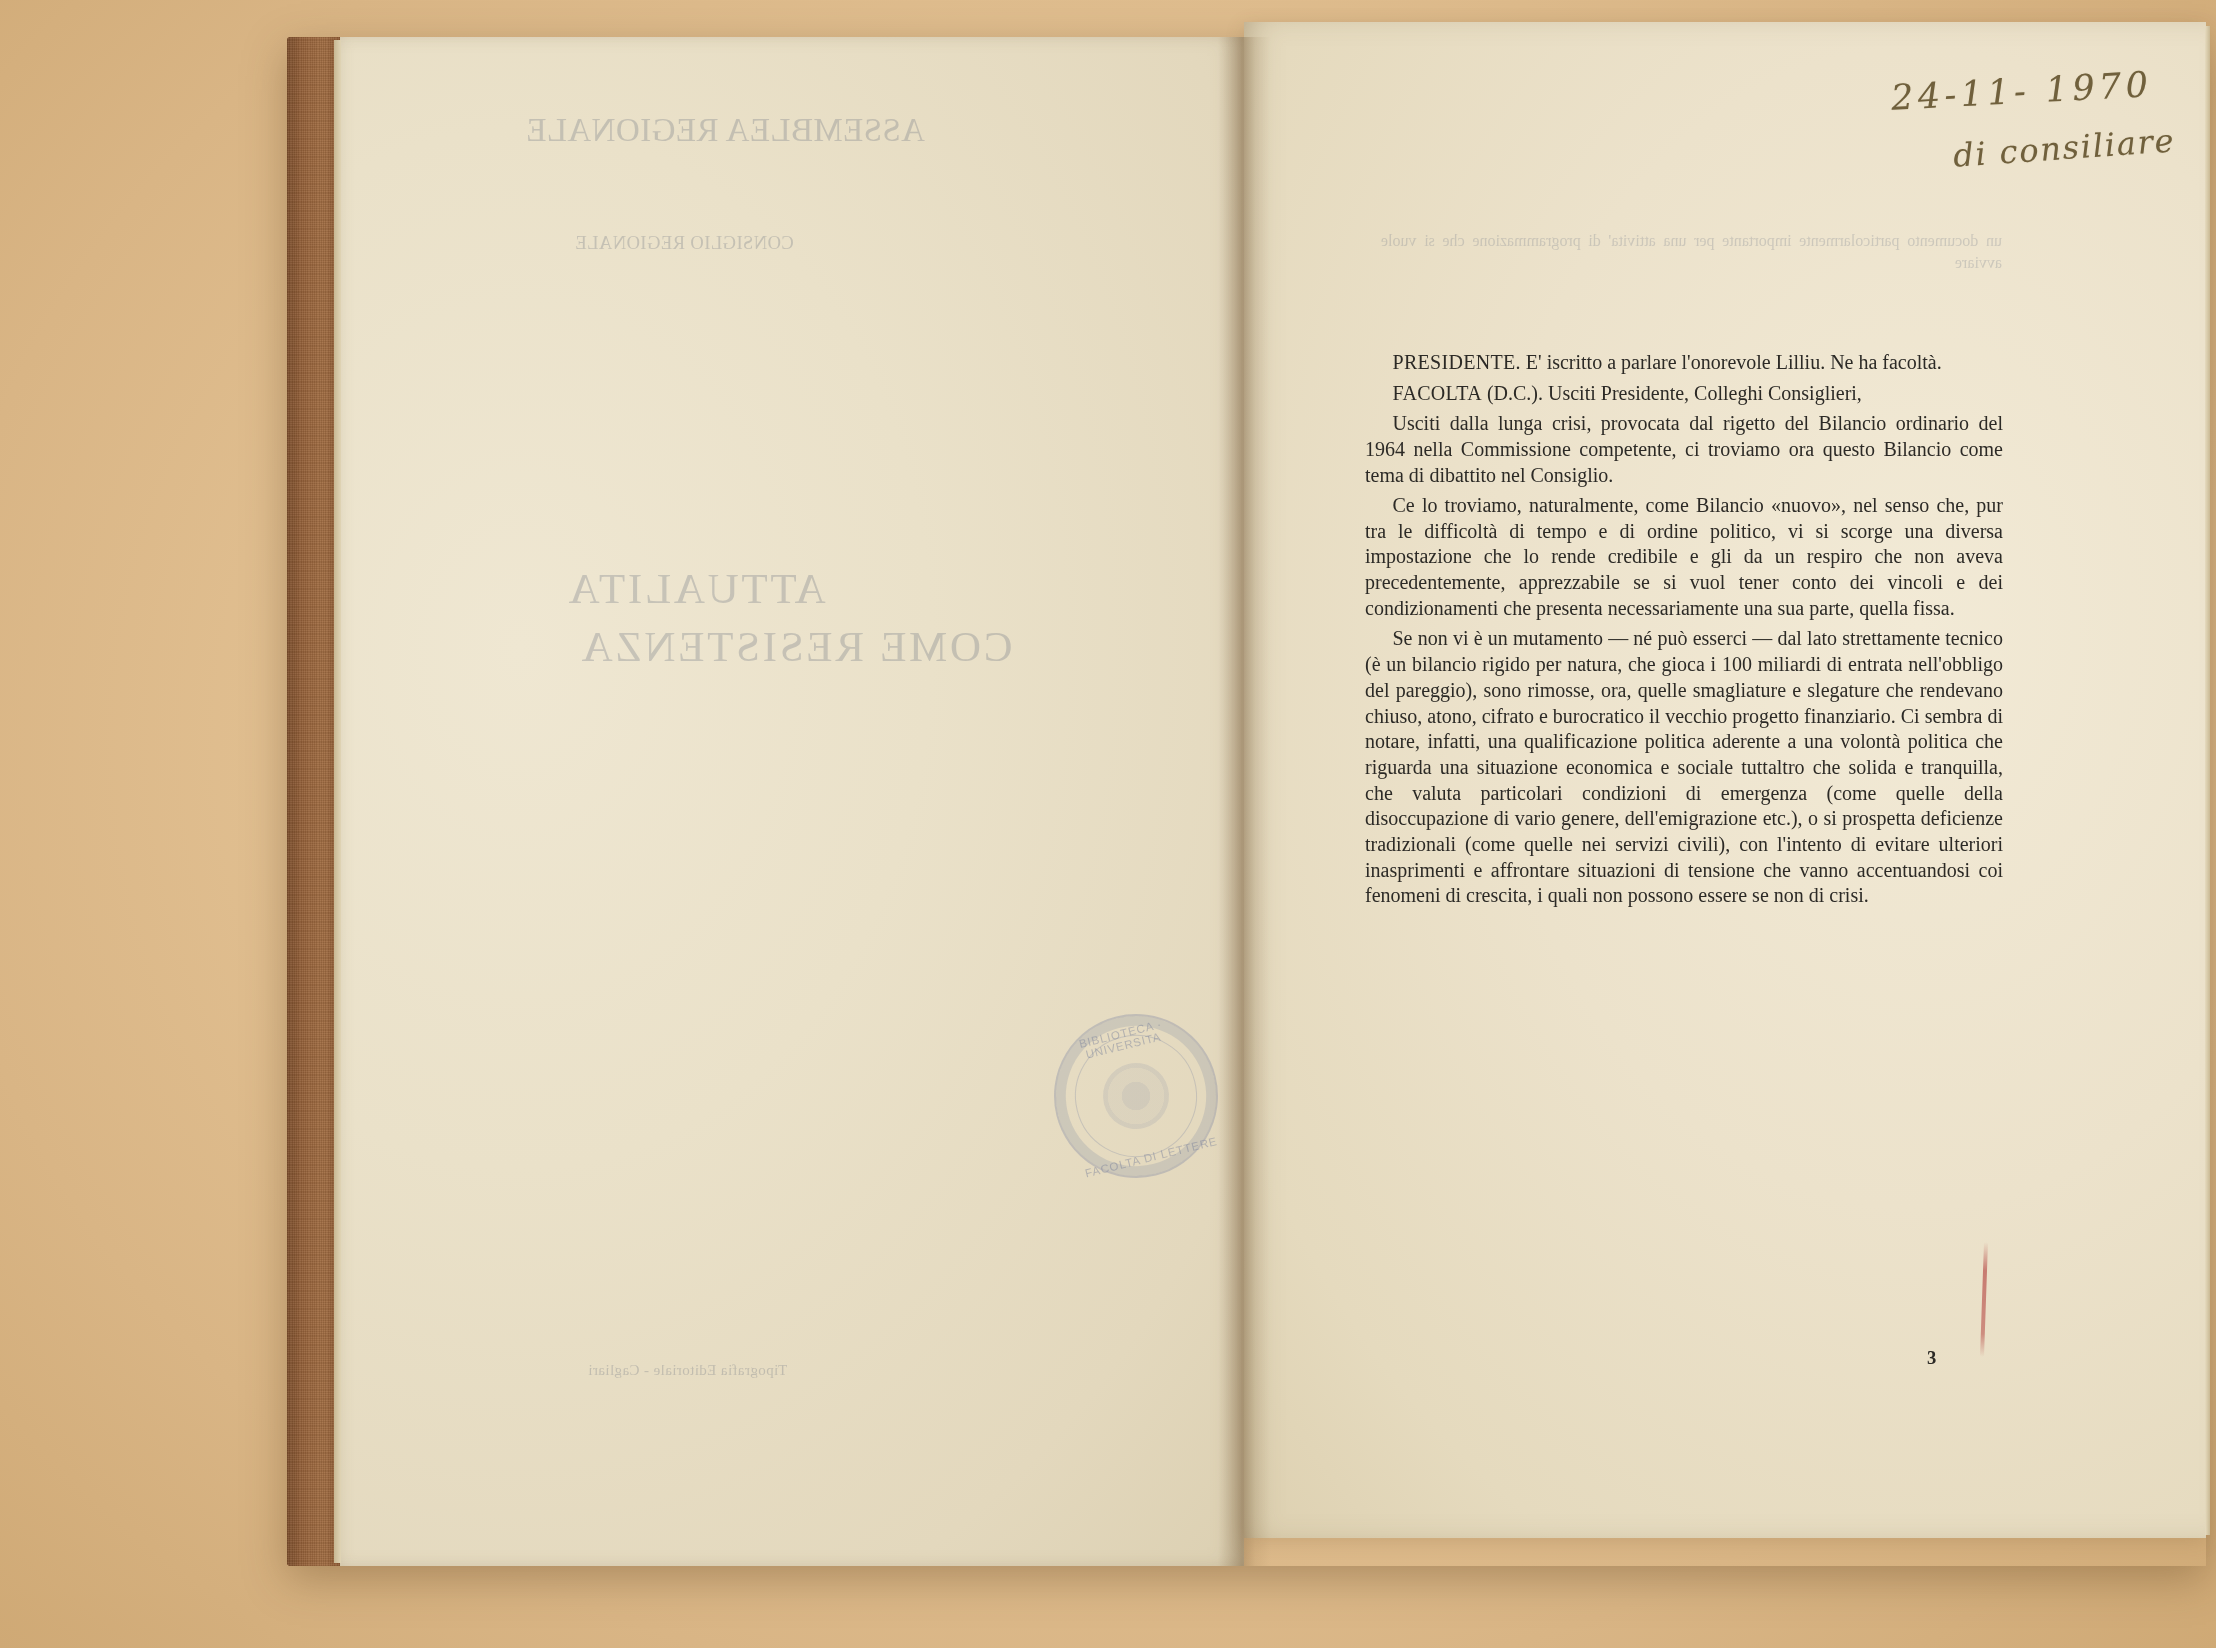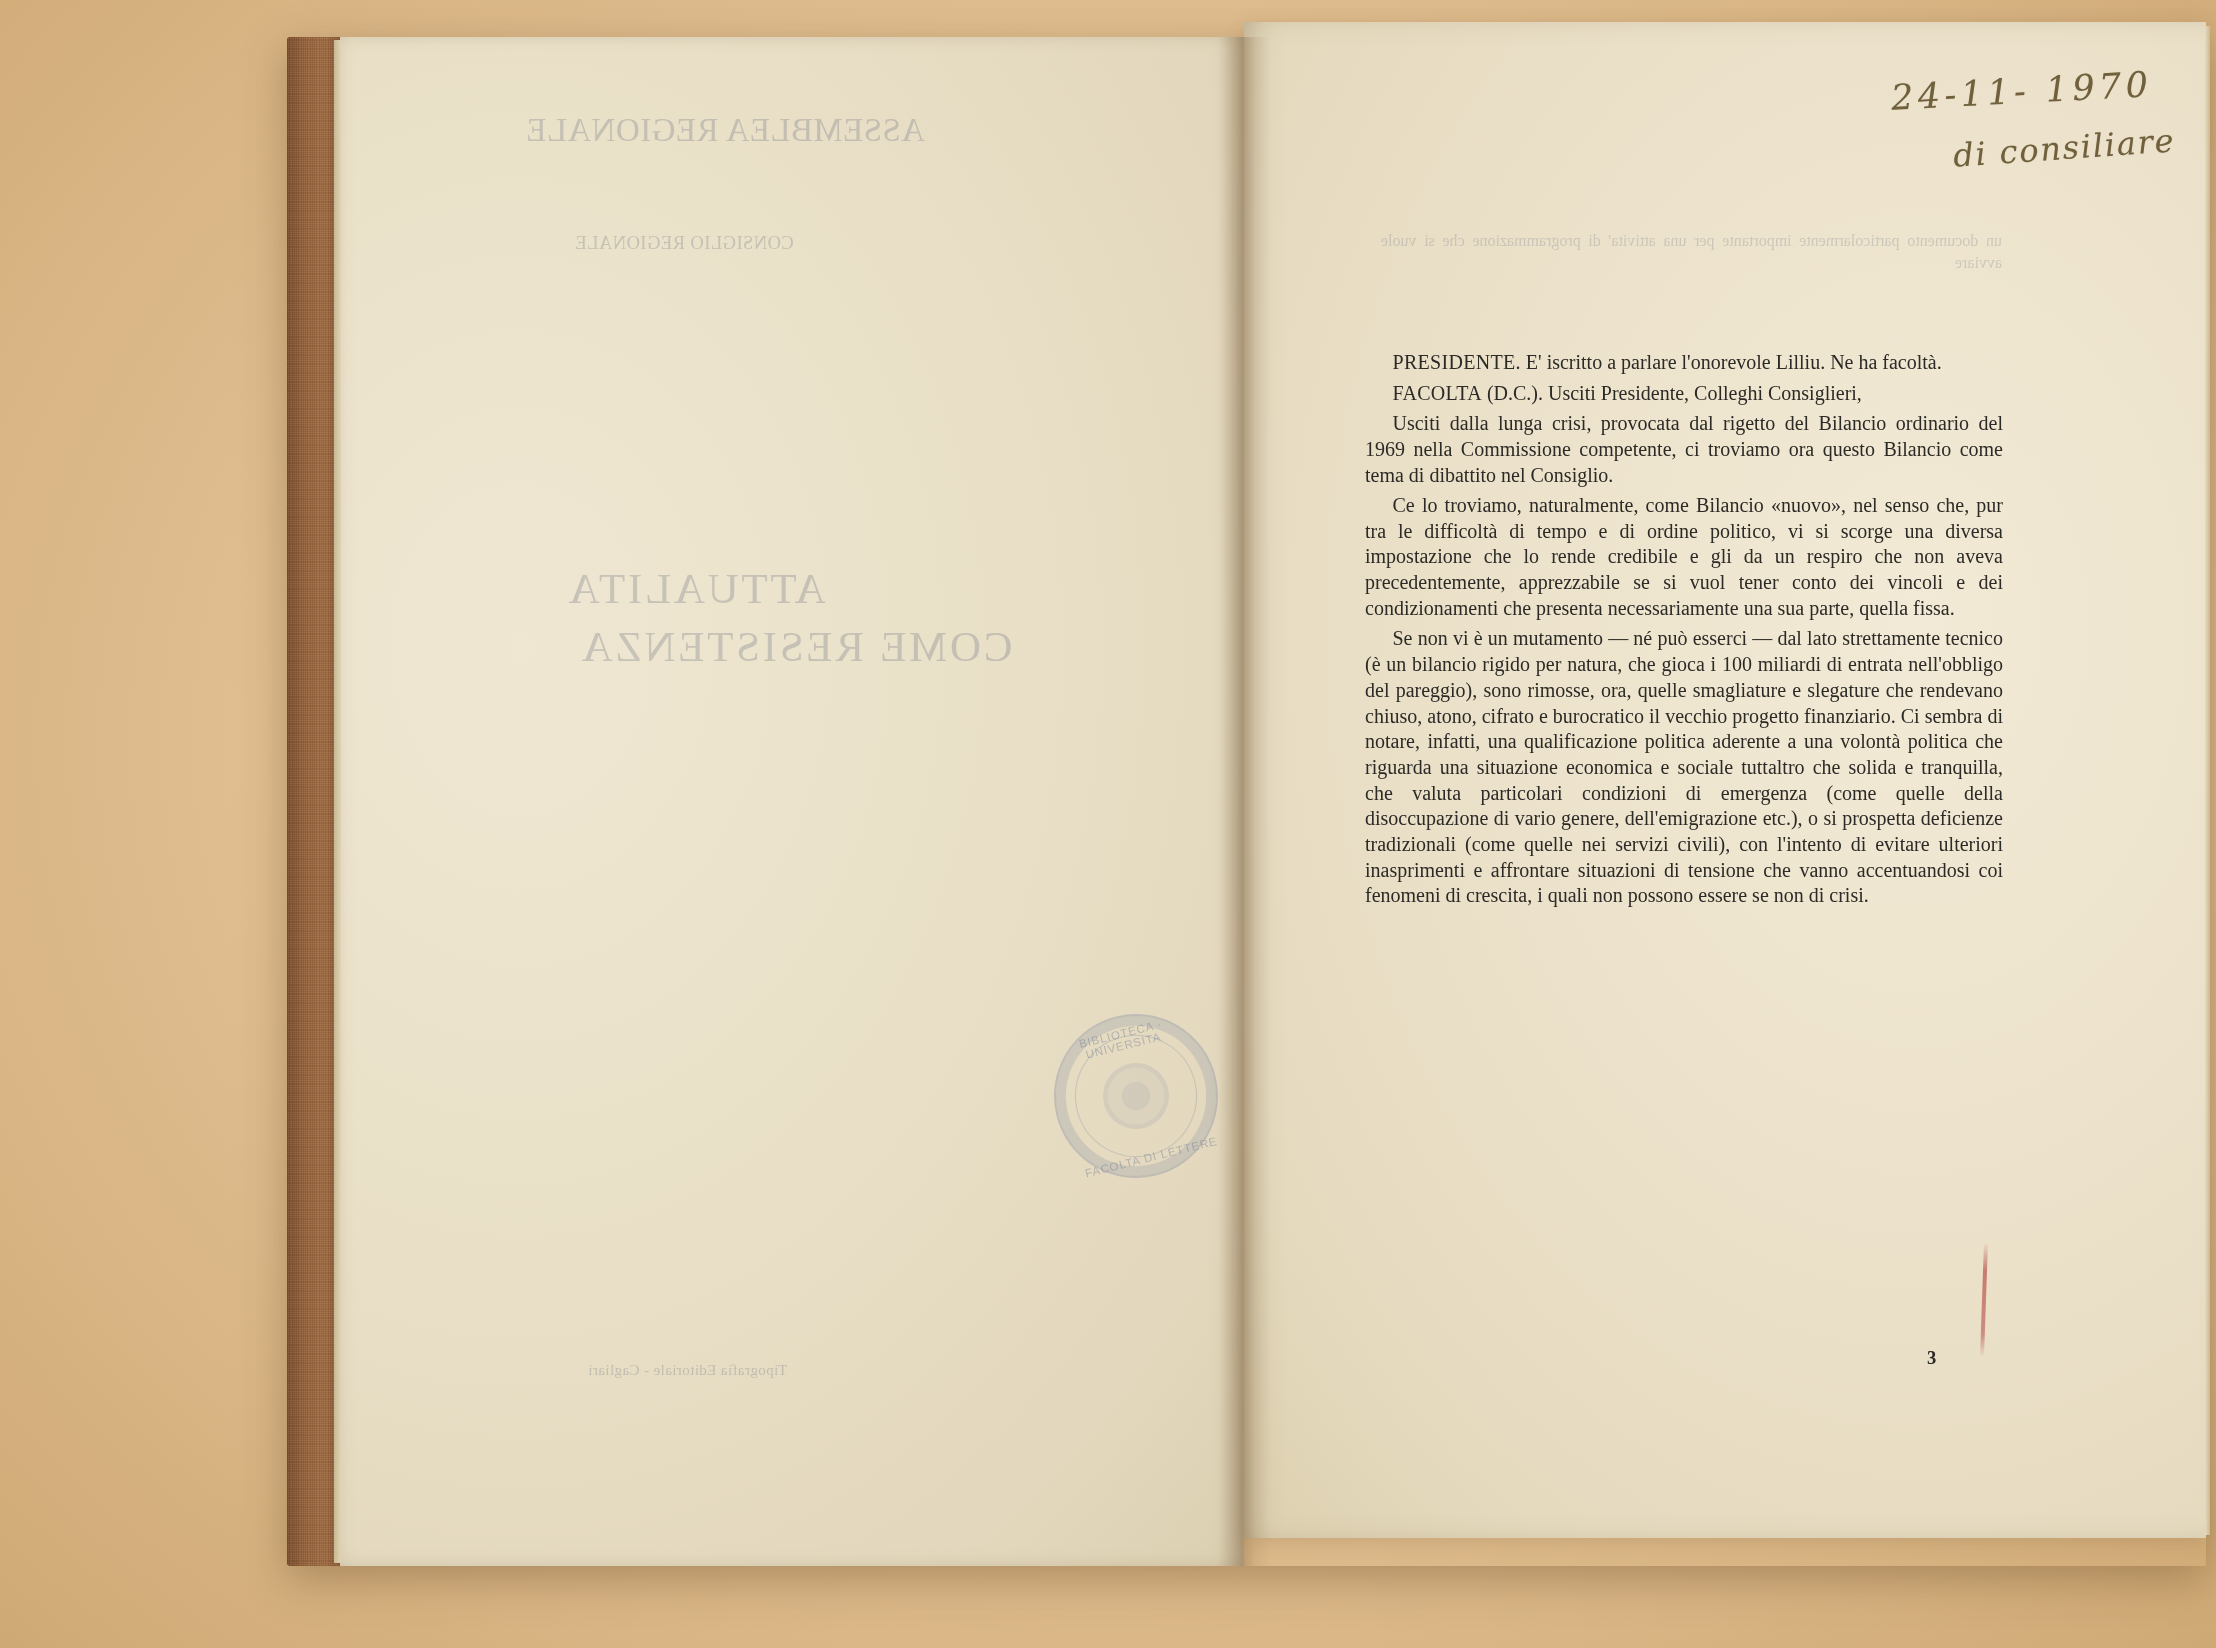--- a/index.html
+++ b/index.html
@@ -271,21 +271,21 @@
     </div>
 
     <div id="ghost-right">un documento particolarmente importante per una attivita' di programmazione che si vuole avviare</div>
 
     <div id="column">
 
       <p class="speaker"><span class="sp-name">PRESIDENTE.</span><span> E' iscritto a parlare l'onorevole Lilliu. Ne ha facoltà.</span></p>
 
       <p class="speaker"><span class="sp-name">FACOLTA</span><span> (D.C.). Usciti Presidente, Colleghi Consiglieri,</span></p>
 
-      <p>Usciti dalla lunga crisi, provocata dal rigetto del Bilancio ordinario del 1969 nella Commissione competente, ci troviamo ora questo Bilancio come tema di dibattito nel Consiglio.</p>
+      <p>Usciti dalla lunga crisi, provocata dal rigetto del Bilancio ordinario del 1964 nella Commissione competente, ci troviamo ora questo Bilancio come tema di dibattito nel Consiglio.</p>
 
       <p>Ce lo troviamo, naturalmente, come Bilancio «nuovo», nel senso che, pur tra le difficoltà di tempo e di ordine politico, vi si scorge una diversa impostazione che lo rende credibile e gli da un respiro che non aveva precedentemente, apprezzabile se si vuol tener conto dei vincoli e dei condizionamenti che presenta necessariamente una sua parte, quella fissa.</p>
 
       <p>Se non vi è un mutamento — né può esserci — dal lato strettamente tecnico (è un bilancio rigido per natura, che gioca i 100 miliardi di entrata nell'obbligo del pareggio), sono rimosse, ora, quelle smagliature e slegature che rendevano chiuso, atono, cifrato e burocratico il vecchio progetto finanziario. Ci sembra di notare, infatti, una qualificazione politica aderente a una volontà politica che riguarda una situazione economica e sociale tuttaltro che solida e tranquilla, che valuta particolari condizioni di emergenza (come quelle della disoccupazione di vario genere, dell'emigrazione etc.), o si prospetta deficienze tradizionali (come quelle nei servizi civili), con l'intento di evitare ulteriori inasprimenti e affrontare situazioni di tensione che vanno accentuandosi coi fenomeni di crescita, i quali non possono essere se non di crisi.</p>
 
     </div>
 
     <div id="red-mark"></div>
 
     <div id="folio">3</div>

